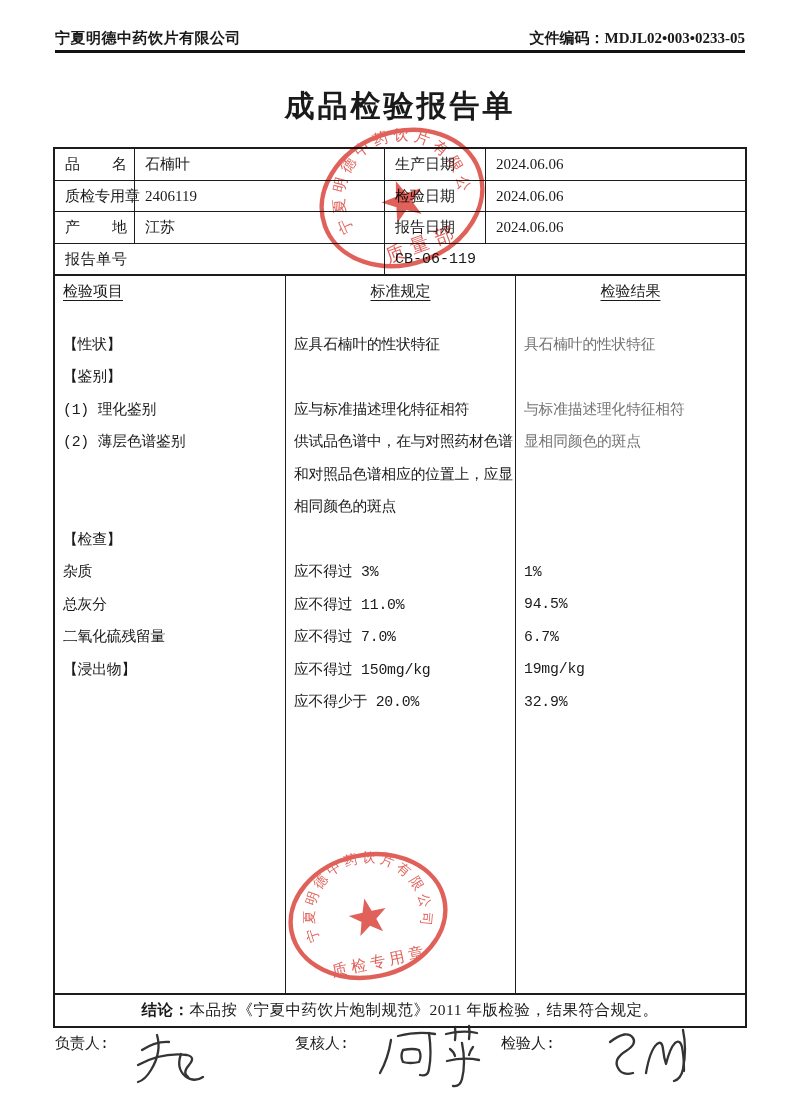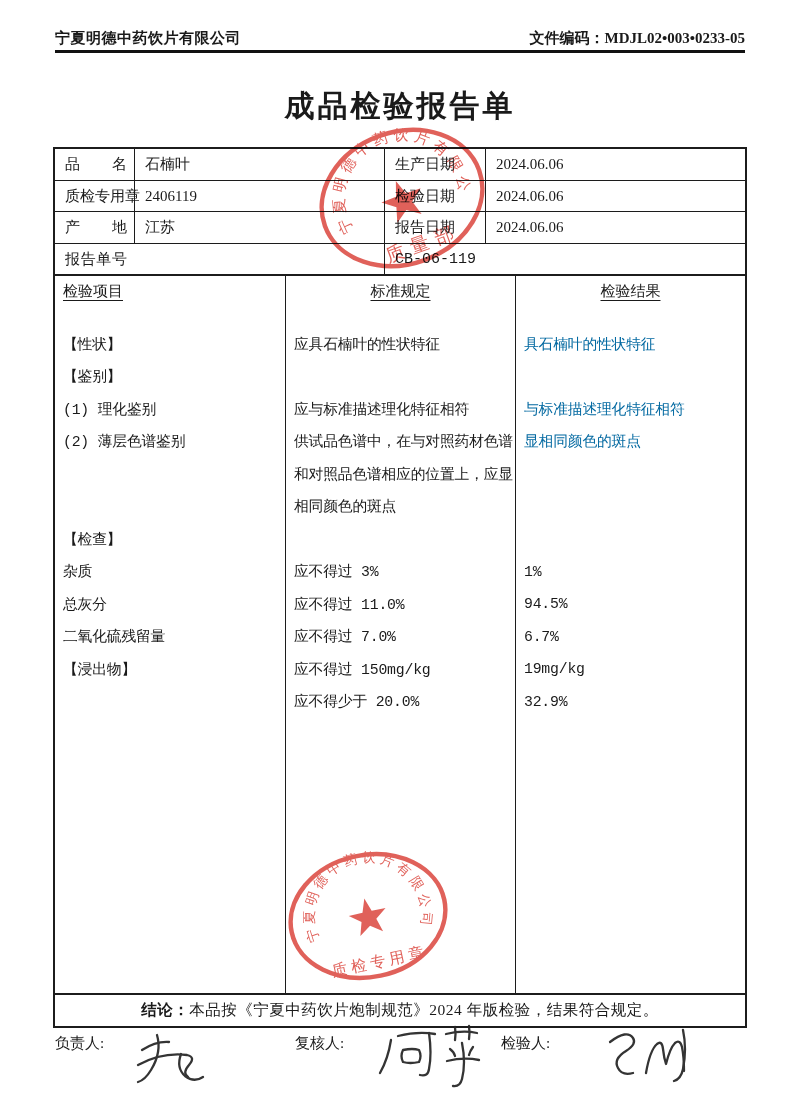--- a/index.html
+++ b/index.html
@@ -26,27 +26,27 @@
   .t2{position:absolute;left:53px;top:276px;width:694px;height:719px;border:2px solid #1c1c1c;border-top:none;
       display:grid;grid-template-columns:230px 230px 1fr;box-sizing:border-box;}
   .t2col{padding-top:6px;box-sizing:border-box;overflow:hidden;font-family:Liberation Mono, monospace;}
   .t2col.mid,.t2col.right{border-left:1.5px solid #1c1c1c;}
   .t2hdr{height:46px;font-size:15px;box-sizing:border-box;}
   .t2hdr.left{padding-left:8px;}
   .t2hdr.ctr{text-align:center;}
   .u{text-decoration:underline;text-underline-offset:4px;}
   .tl{height:32.5px;display:flex;align-items:center;padding:0 8px;font-size:14.8px;
       letter-spacing:-.2px;white-space:nowrap;}
-  .gray{color:#0369a1;}
+  .gray{color:#737373;}
   
   .concl{position:absolute;left:53px;top:995px;width:694px;height:33px;border:2px solid #1c1c1c;border-top:none;
          box-sizing:border-box;display:flex;align-items:center;justify-content:center;font-size:15.5px;letter-spacing:.5px;}
   .b{font-weight:700;}
   
-  .signer{position:absolute;top:1034px;font-size:15px;}
+  .signer{position:absolute;top:1034px;font-size:15px;font-family:Liberation Mono, monospace;}
   .s1{left:55px;} .s2{left:295px;} .s3{left:501px;}
   .sig-layer{position:absolute;left:0;top:1020px;pointer-events:none;}
   
   .stamp{position:absolute;mix-blend-mode:multiply;opacity:.88;pointer-events:none;}
   .stamp1{left:312px;top:120px;}
   .stamp2{left:286px;top:850px;}
 </style>
 </head>
 <body>
 
@@ -127,21 +127,21 @@
       <div class="tl">1%</div>
       <div class="tl">94.5%</div>
       <div class="tl">6.7%</div>
       <div class="tl">19mg/kg</div>
       <div class="tl">32.9%</div>
     </div>
   </div>
 
   <div class="concl">
     <span class="b">结论：</span>
-      <span>本品按《宁夏中药饮片炮制规范》2024 年版检验，结果符合规定。</span>
+      <span>本品按《宁夏中药饮片炮制规范》2011 年版检验，结果符合规定。</span>
   </div>
 
   <div class="signer s1">负责人:</div>
   <div class="signer s2">复核人:</div>
   <div class="signer s3">检验人:</div>
 
   <svg class="sig-layer" width="760" height="84" viewBox="0 0 760 84">
     <g stroke="#232323" stroke-width="2.3" fill="none" stroke-linecap="round" stroke-linejoin="round" opacity="0.92">
       <g>
         <path d="M142,30 q14,-9 27,-8"></path>

